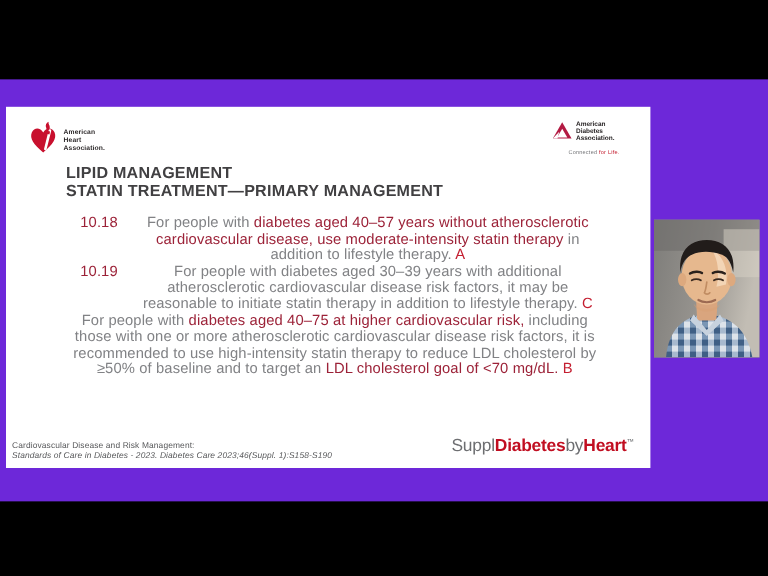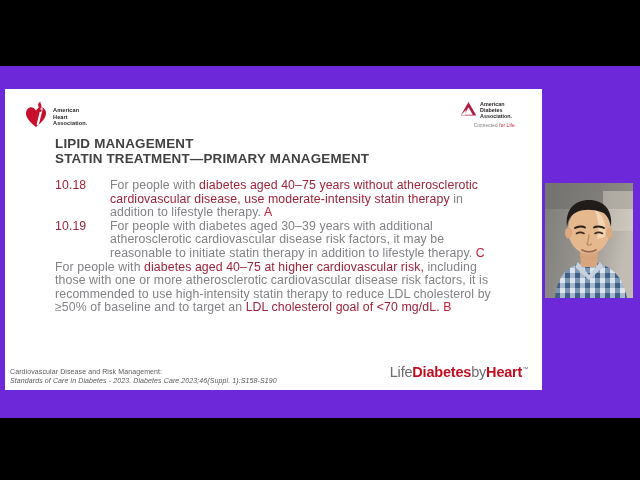--- a/index.html
+++ b/index.html
@@ -29,21 +29,21 @@
   .ada-tagline{font-size:4.6px;margin-top:2px;text-align:center;letter-spacing:0.2px;}
   .ada-tagline .t-gray{color:#77787b;}
   .ada-tagline .t-red{color:#c41e30;}
 
   .slide-title{
     position:absolute;left:50px;top:48px;
     font-size:13.4px;font-weight:bold;color:#414042;
     line-height:14.6px;letter-spacing:0.2px;
   }
 
-  .recs{position:absolute;left:50px;top:90px;width:448px;}
+  .recs{position:absolute;left:50px;top:90px;width:448px;text-align:center;}
   .rec{display:flex;font-size:12.3px;line-height:13.6px;letter-spacing:0.1px;}
   .rec-num{flex:none;width:55px;color:#9c2238;}
   .rec-body{flex:1;}
   .seg-gray{color:#818285;}
   .seg-red{color:#9c2238;}
   .seg-grade{color:#c41e30;}
 
   .slide-footer{
     position:absolute;left:5px;bottom:5px;
     font-size:7px;color:#58595b;line-height:1.3;letter-spacing:0.1px;
@@ -109,38 +109,38 @@
     </div>
 
     <div class="slide-title">
       <div>LIPID MANAGEMENT</div>
       <div>STATIN TREATMENT—PRIMARY MANAGEMENT</div>
     </div>
 
     <div class="recs">
         <div class="rec">
           <span class="rec-num">10.18</span>
-          <span class="rec-body"><span class="seg-gray">For people with </span><span class="seg-red">diabetes aged 40–75 years without atherosclerotic cardiovascular disease, use moderate-intensity statin therapy</span><span class="seg-gray"> in addition to lifestyle therapy. </span><span class="seg-grade">A</span></span>
+          <span class="rec-body"><span class="seg-gray">For people with </span><span class="seg-red">diabetes aged 40–57 years without atherosclerotic cardiovascular disease, use moderate-intensity statin therapy</span><span class="seg-gray"> in addition to lifestyle therapy. </span><span class="seg-grade">A</span></span>
         </div>
         <div class="rec">
           <span class="rec-num">10.19</span>
           <span class="rec-body"><span class="seg-gray">For people with diabetes aged 30–39 years with additional atherosclerotic cardiovascular disease risk factors, it may be reasonable to initiate statin therapy in addition to lifestyle therapy. </span><span class="seg-grade">C</span></span>
         </div>
         <div class="rec">
           <span class="rec-body"><span class="seg-gray">For people with </span><span class="seg-red">diabetes aged 40–75 at higher cardiovascular risk,</span><span class="seg-gray"> including those with one or more atherosclerotic cardiovascular disease risk factors, it is recommended to use high-intensity statin therapy to reduce LDL cholesterol by ≥50% of baseline and to target an </span><span class="seg-red">LDL cholesterol goal of &lt;70 mg/dL. </span><span class="seg-grade">B</span></span>
         </div>
       </div>
 
     <div class="slide-footer">
       <div>Cardiovascular Disease and Risk Management:</div>
       <div class="cite">Standards of Care in Diabetes - 2023. Diabetes Care 2023;46(Suppl. 1):S158-S190</div>
     </div>
 
     <div class="kdbh">
-      <span class="k-gray">Life</span><span class="k-red">Diabetes</span><span class="k-gray">by</span><span class="k-red">Heart</span><span class="k-tm">™</span>
+      <span class="k-gray">Suppl</span><span class="k-red">Diabetes</span><span class="k-gray">by</span><span class="k-red">Heart</span><span class="k-tm">™</span>
     </div>
   </div>
 
   <div class="webcam">
     <svg width="88" height="115" viewBox="0 0 88 115">
       <defs>
         <linearGradient id="bgGrad" x1="0" y1="0" x2="1" y2="0.25">
           <stop offset="0" stop-color="#7d7c79"></stop>
           <stop offset="0.55" stop-color="#97948f"></stop>
           <stop offset="1" stop-color="#c2bdb4"></stop>

